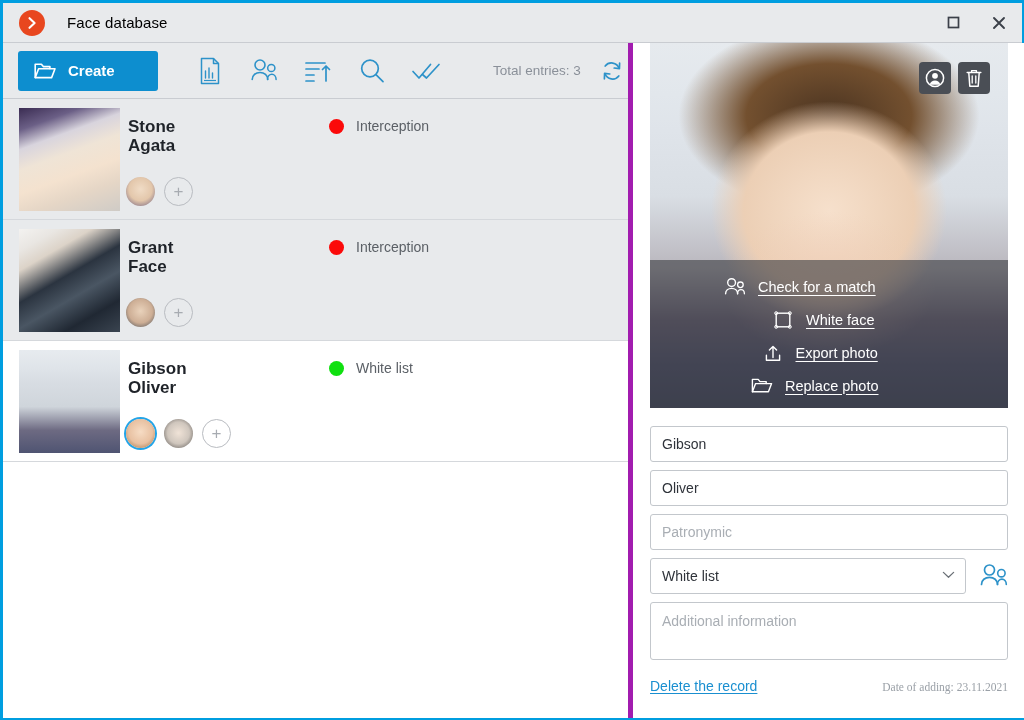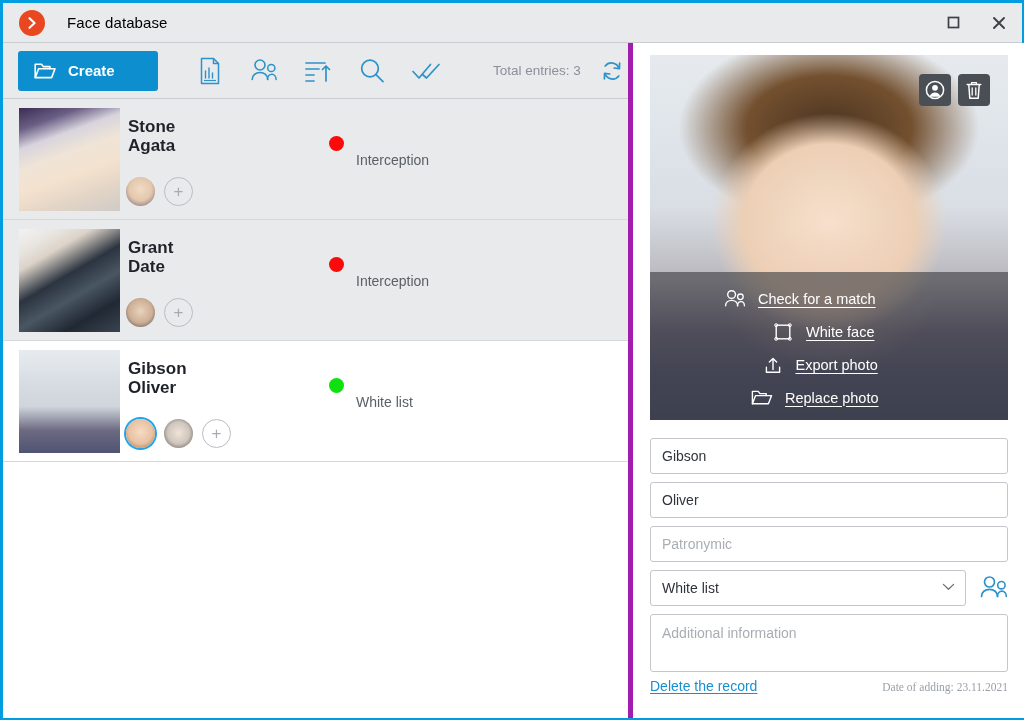--- a/index.html
+++ b/index.html
@@ -172,21 +172,20 @@
     left: 209px;
     top: 19px;
     display: flex;
     align-items: center;
     gap: 12px;
   }
   .dot { width: 15px; height: 15px; border-radius: 50%; flex: 0 0 auto; }
   .status-text {
     font-size: 14px;
     color: #5b6066;
-    margin-top: 34px;
   }
   .avatars {
     position: absolute;
     left: 6px;
     bottom: 13px;
     display: flex;
     align-items: center;
     gap: 9px;
   }
   .av {
@@ -206,21 +205,21 @@
     font-size: 17px;
     line-height: 1;
     cursor: pointer;
     flex: 0 0 auto;
   }
 
   
   .right {
     flex: 1 1 auto;
     background: #ffffff;
-    padding: 12px 16px 0 17px;
+    padding: 0 16px 0 17px;
     display: flex;
     flex-direction: column;
     min-height: 0;
   }
 
   .photo-wrap {
     position: relative;
     width: 358px;
     height: 365px;
     flex: 0 0 auto;
@@ -327,21 +326,21 @@
     padding: 10px 11px;
     resize: none;
     font-family: "Liberation Sans", sans-serif;
     background: #ffffff;
     outline: none;
   }
   .textarea::placeholder { color: #a9aeb4; }
 
   .bottom-row {
     width: 358px;
-    margin-top: 6px;
+    margin-top: 18px;
     display: flex;
     align-items: baseline;
     justify-content: space-between;
   }
   .delete-link {
     font-size: 14px;
     color: #1a8fd0;
     text-decoration: underline;
     text-underline-offset: 2px;
     cursor: pointer;
@@ -463,21 +462,21 @@
               <div class="av" style="background-image:radial-gradient(circle at 50% 42%, #f0dcc6 0%, #e3c7ab 52%, #6a5a7c 100%);"></div>
               <div class="av-add">+</div>
             </div>
           </div>
         </div>
 
         <div class="row">
           <div class="thumb" style="background-image:linear-gradient(150deg,#f3f2f0 0%,#e9e6e2 14%,#dcd3c8 26%,#2b3440 46%,#4a5663 62%,#202833 80%,#3a4450 100%), radial-gradient(ellipse 36% 30% at 44% 42%, #efd8c2 0%, #d9b89c 72%, rgba(217,184,156,0) 100%);"></div>
           <div class="row-main">
             <div class="row-name">Grant</div>
-            <div class="row-name">Date</div>
+            <div class="row-name">Face</div>
             <div class="row-status">
               <span class="dot" style="background:#fb0a0a"></span>
               <span class="status-text">Interception</span>
             </div>
             <div class="avatars">
               <div class="av" style="background-image:radial-gradient(circle at 50% 45%, #e9d2bb 0%, #cdae95 55%, #3d4752 100%);"></div>
               <div class="av-add">+</div>
             </div>
           </div>
         </div>

